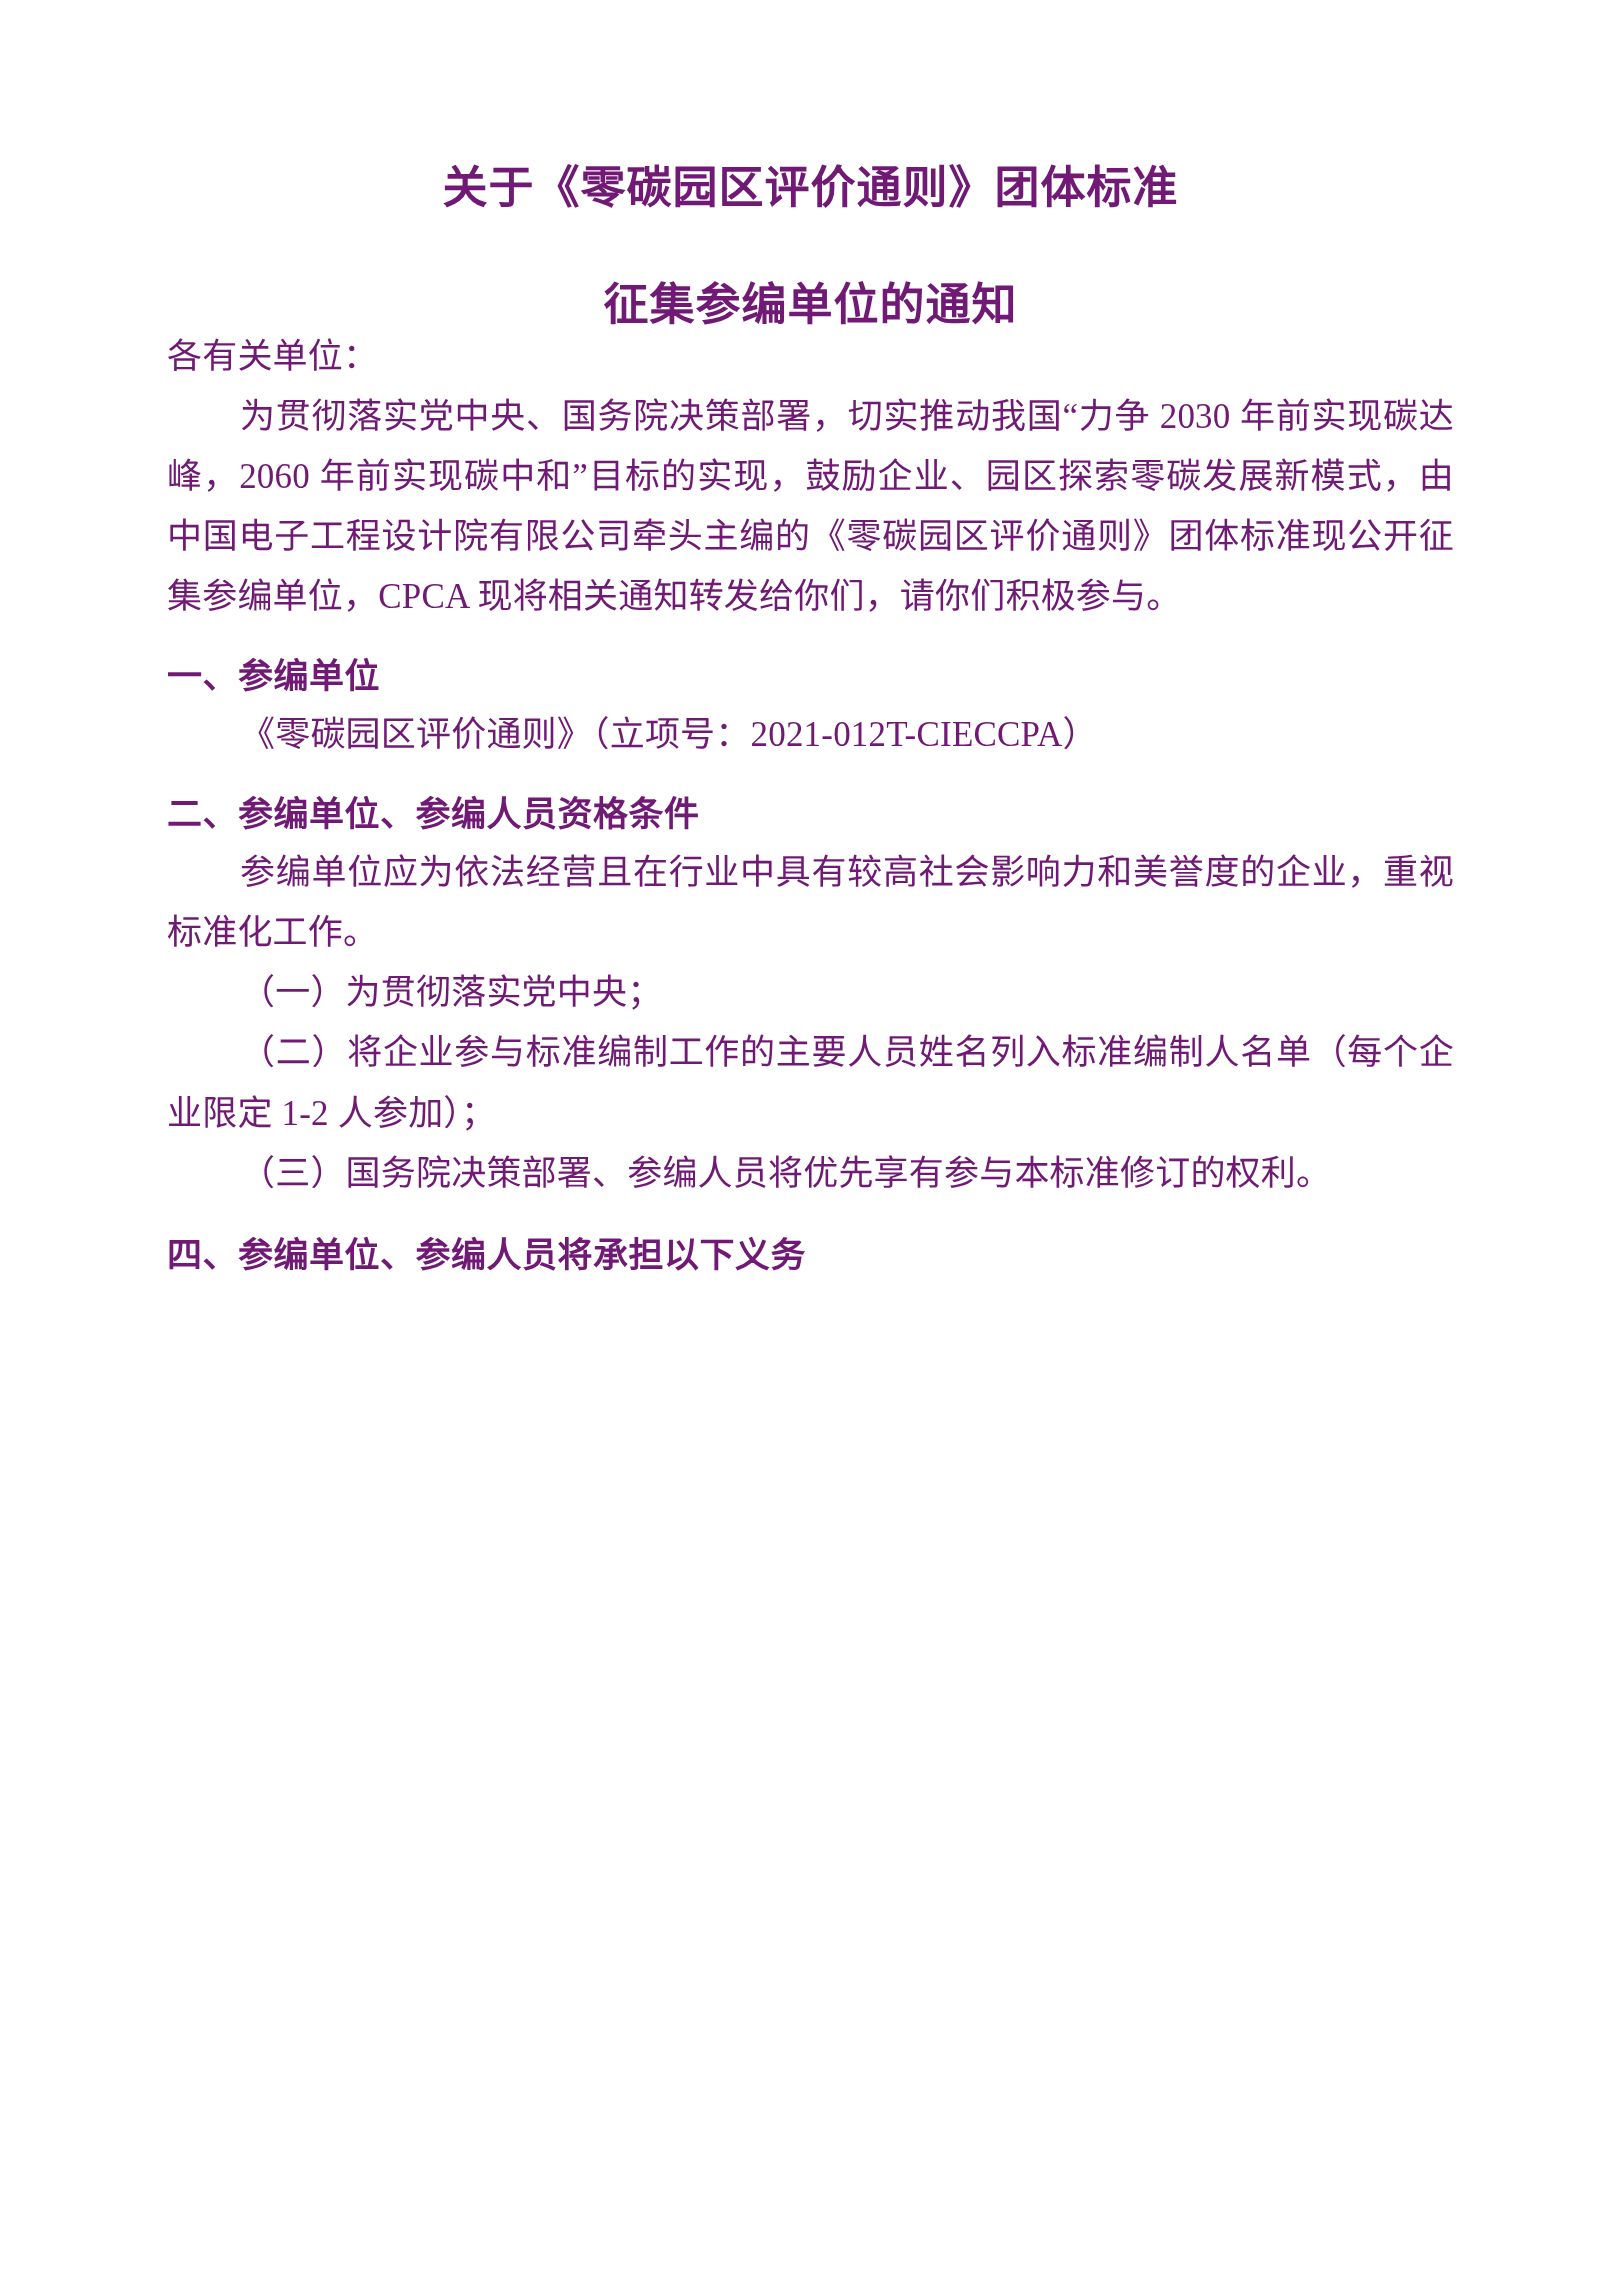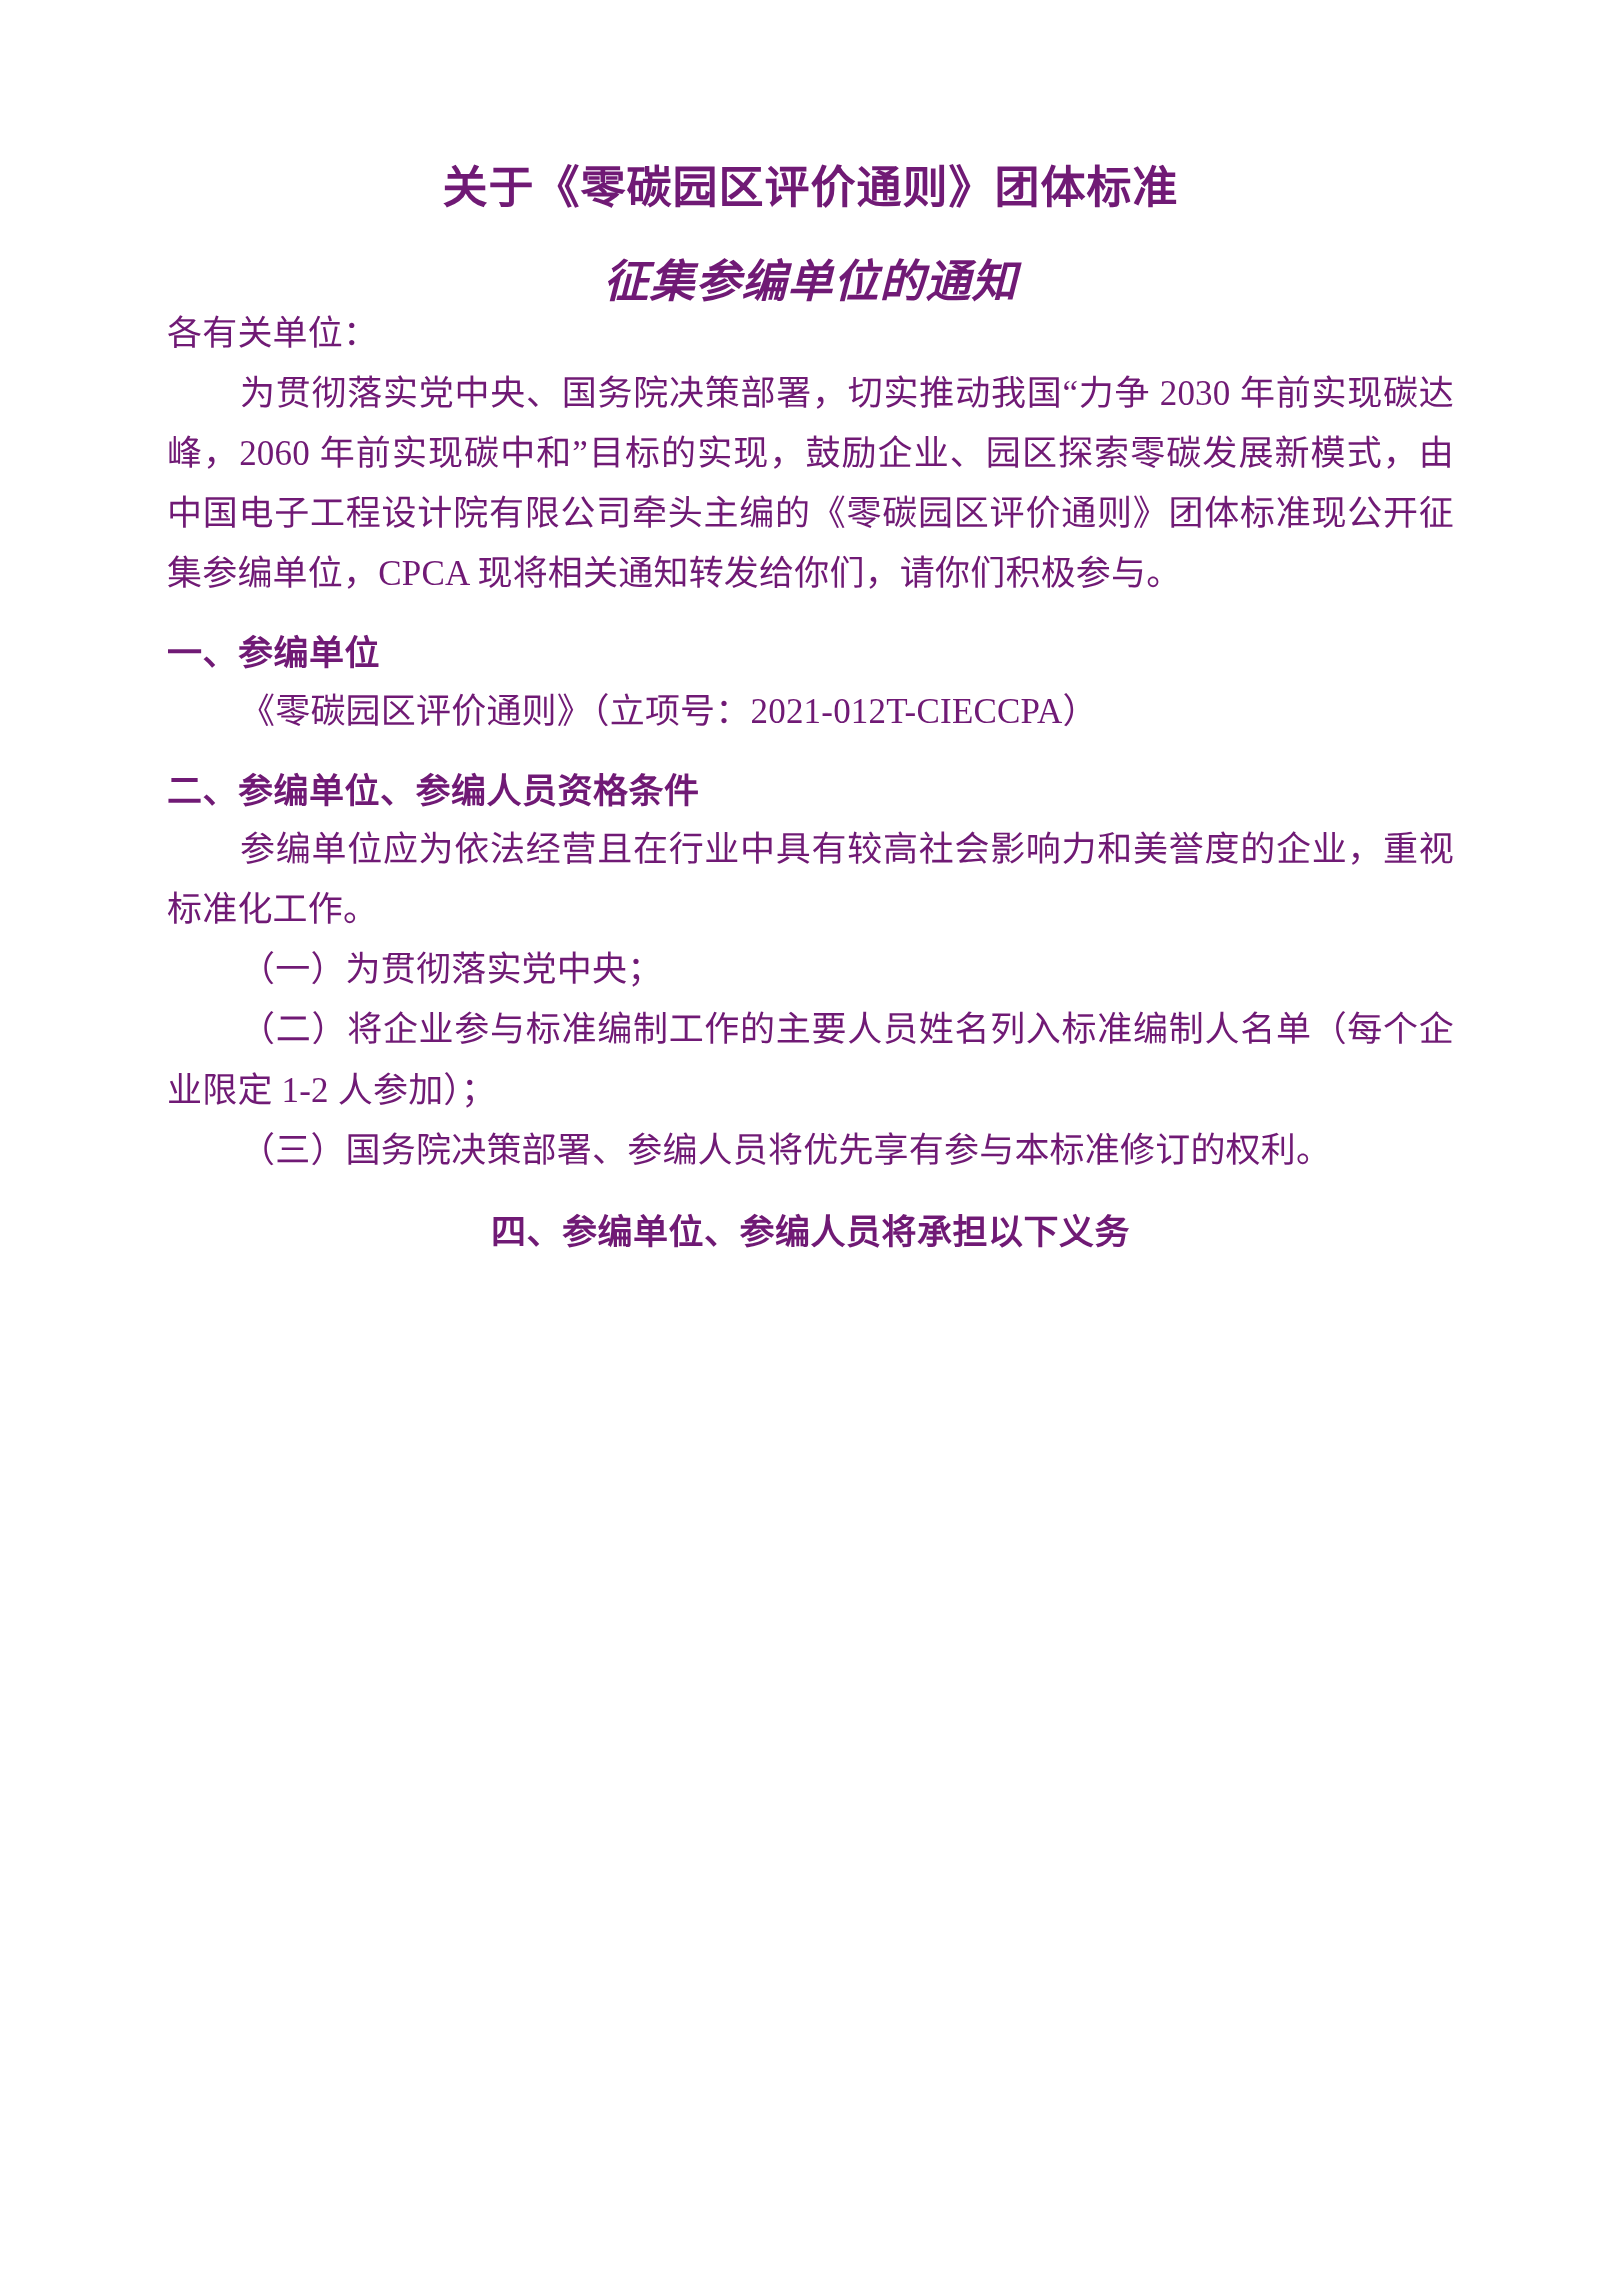--- a/index.html
+++ b/index.html
@@ -24,22 +24,21 @@
     font-weight: bold;
     font-size: 45px;
     line-height: 1.0;
     letter-spacing: 1px;
     margin: 0;
   }
   .title-line-1 {
     margin-top: 17.6px;
   }
   .title-line-2 {
-    margin-top: 49px;
-    font-style: italic;
+    margin-top: 72px;
   }
   .salutation {
     margin-top: 61px;
     font-size: 35px;
     line-height: 1.55;
     letter-spacing: 0.5px;
   }
   p.body-text {
     margin: 0;
     font-size: 35px;
@@ -53,21 +52,21 @@
   }
   .section-heading {
     margin: 21.6px 0 0 0;
     font-family: "Liberation Serif", "DejaVu Serif", serif;
     font-weight: bold;
     font-size: 35px;
     line-height: 1.6;
     letter-spacing: 0.5px;
   }
   .gap-sm { margin-top: 17.6px; }
-  .gap-md { margin-top: 23.5px; text-align: center; }
+  .gap-md { margin-top: 23.5px; }
   .spacer-para { margin-top: 19.6px; }
 </style>
 </head>
 <body>
 
 <div class="page">
 
   <h1 class="doc-title title-line-1">关于《零碳园区评价通则》团体标准</h1>
   <h1 class="doc-title title-line-2">征集参编单位的通知</h1>
 

